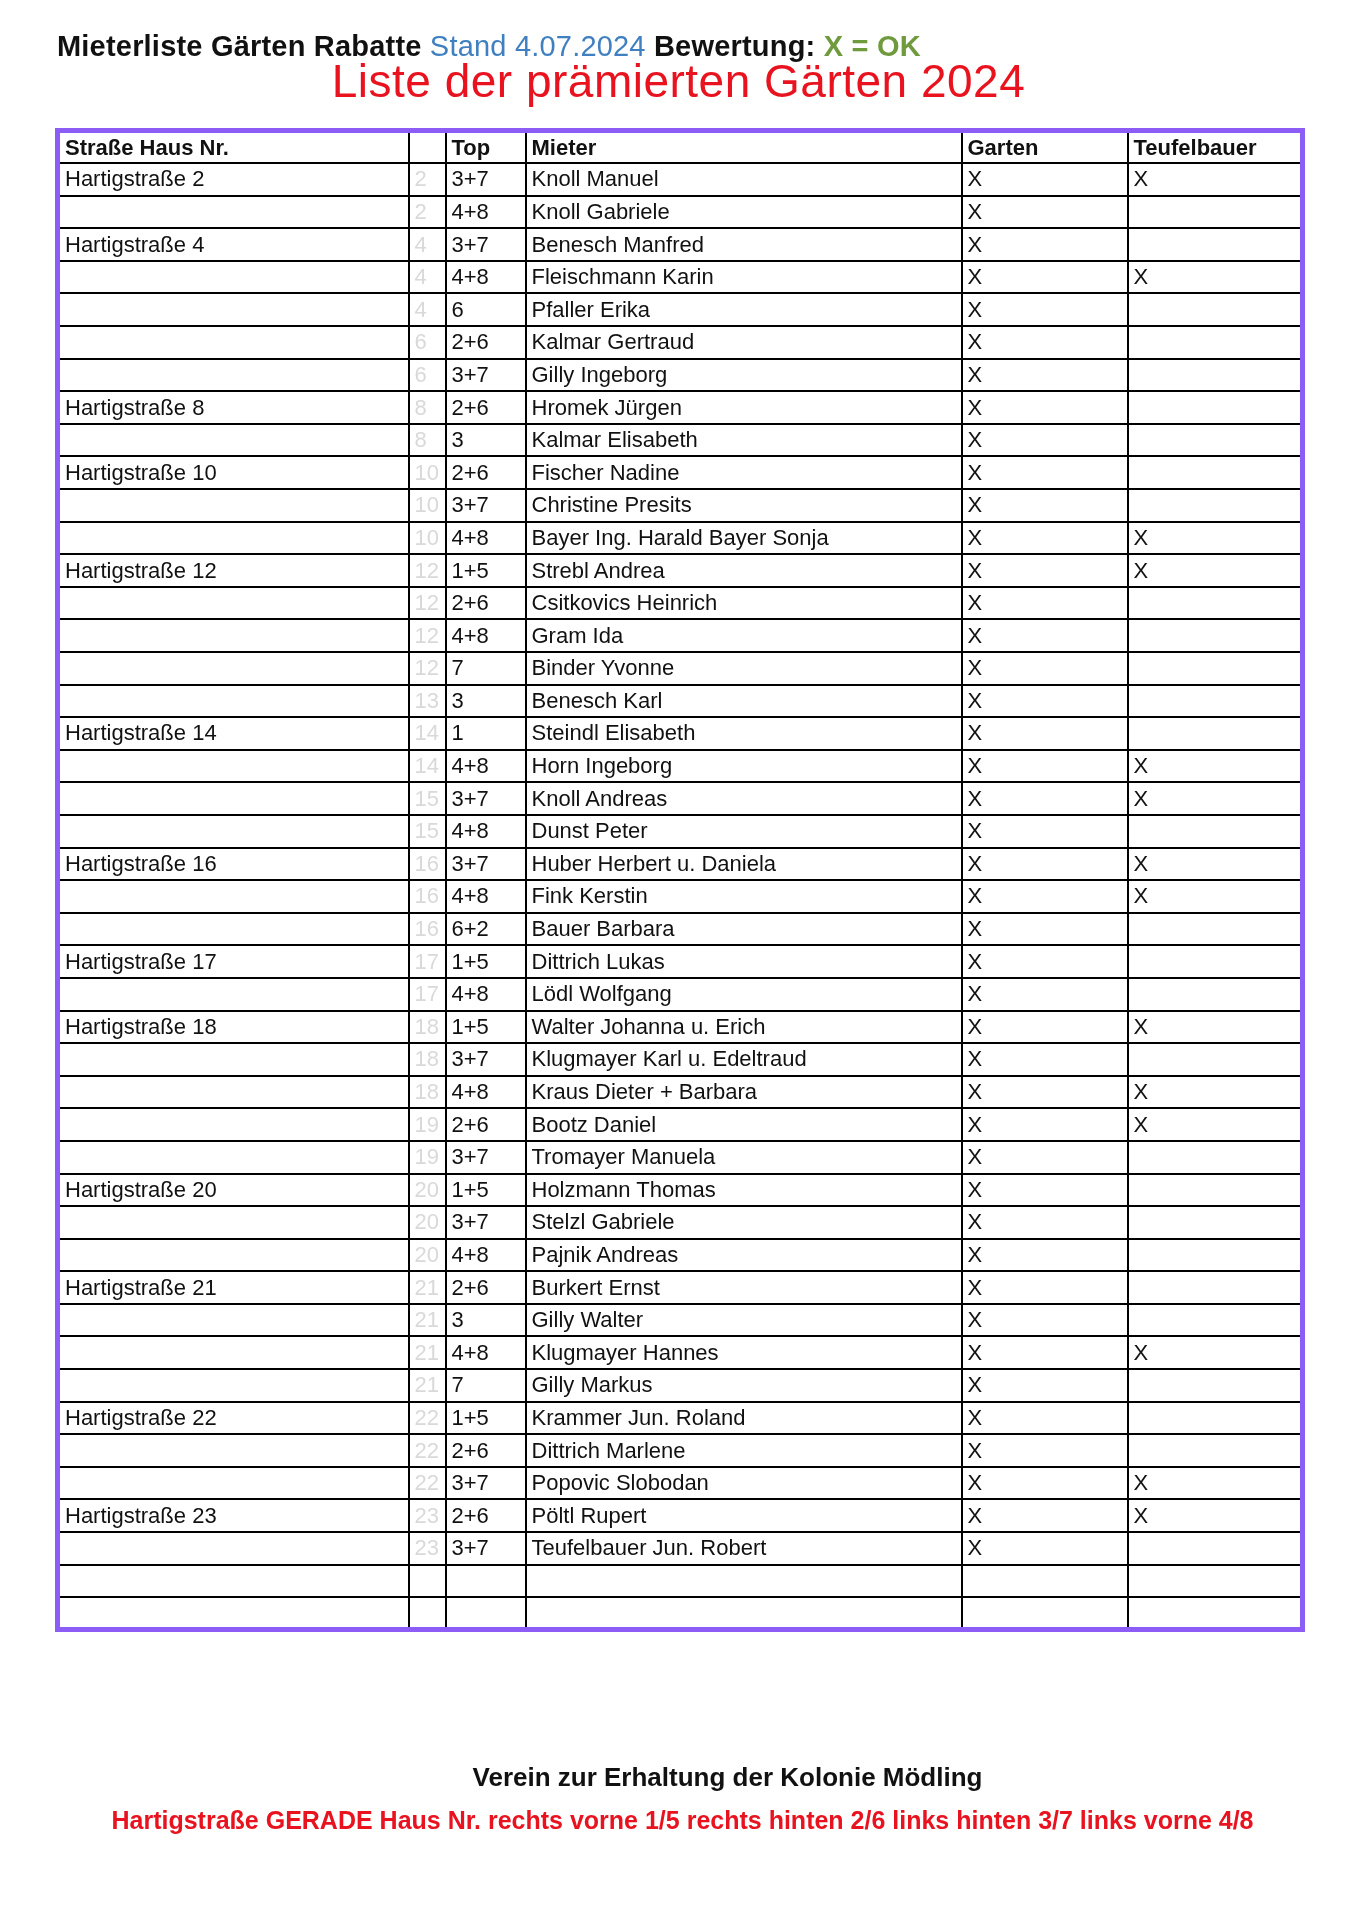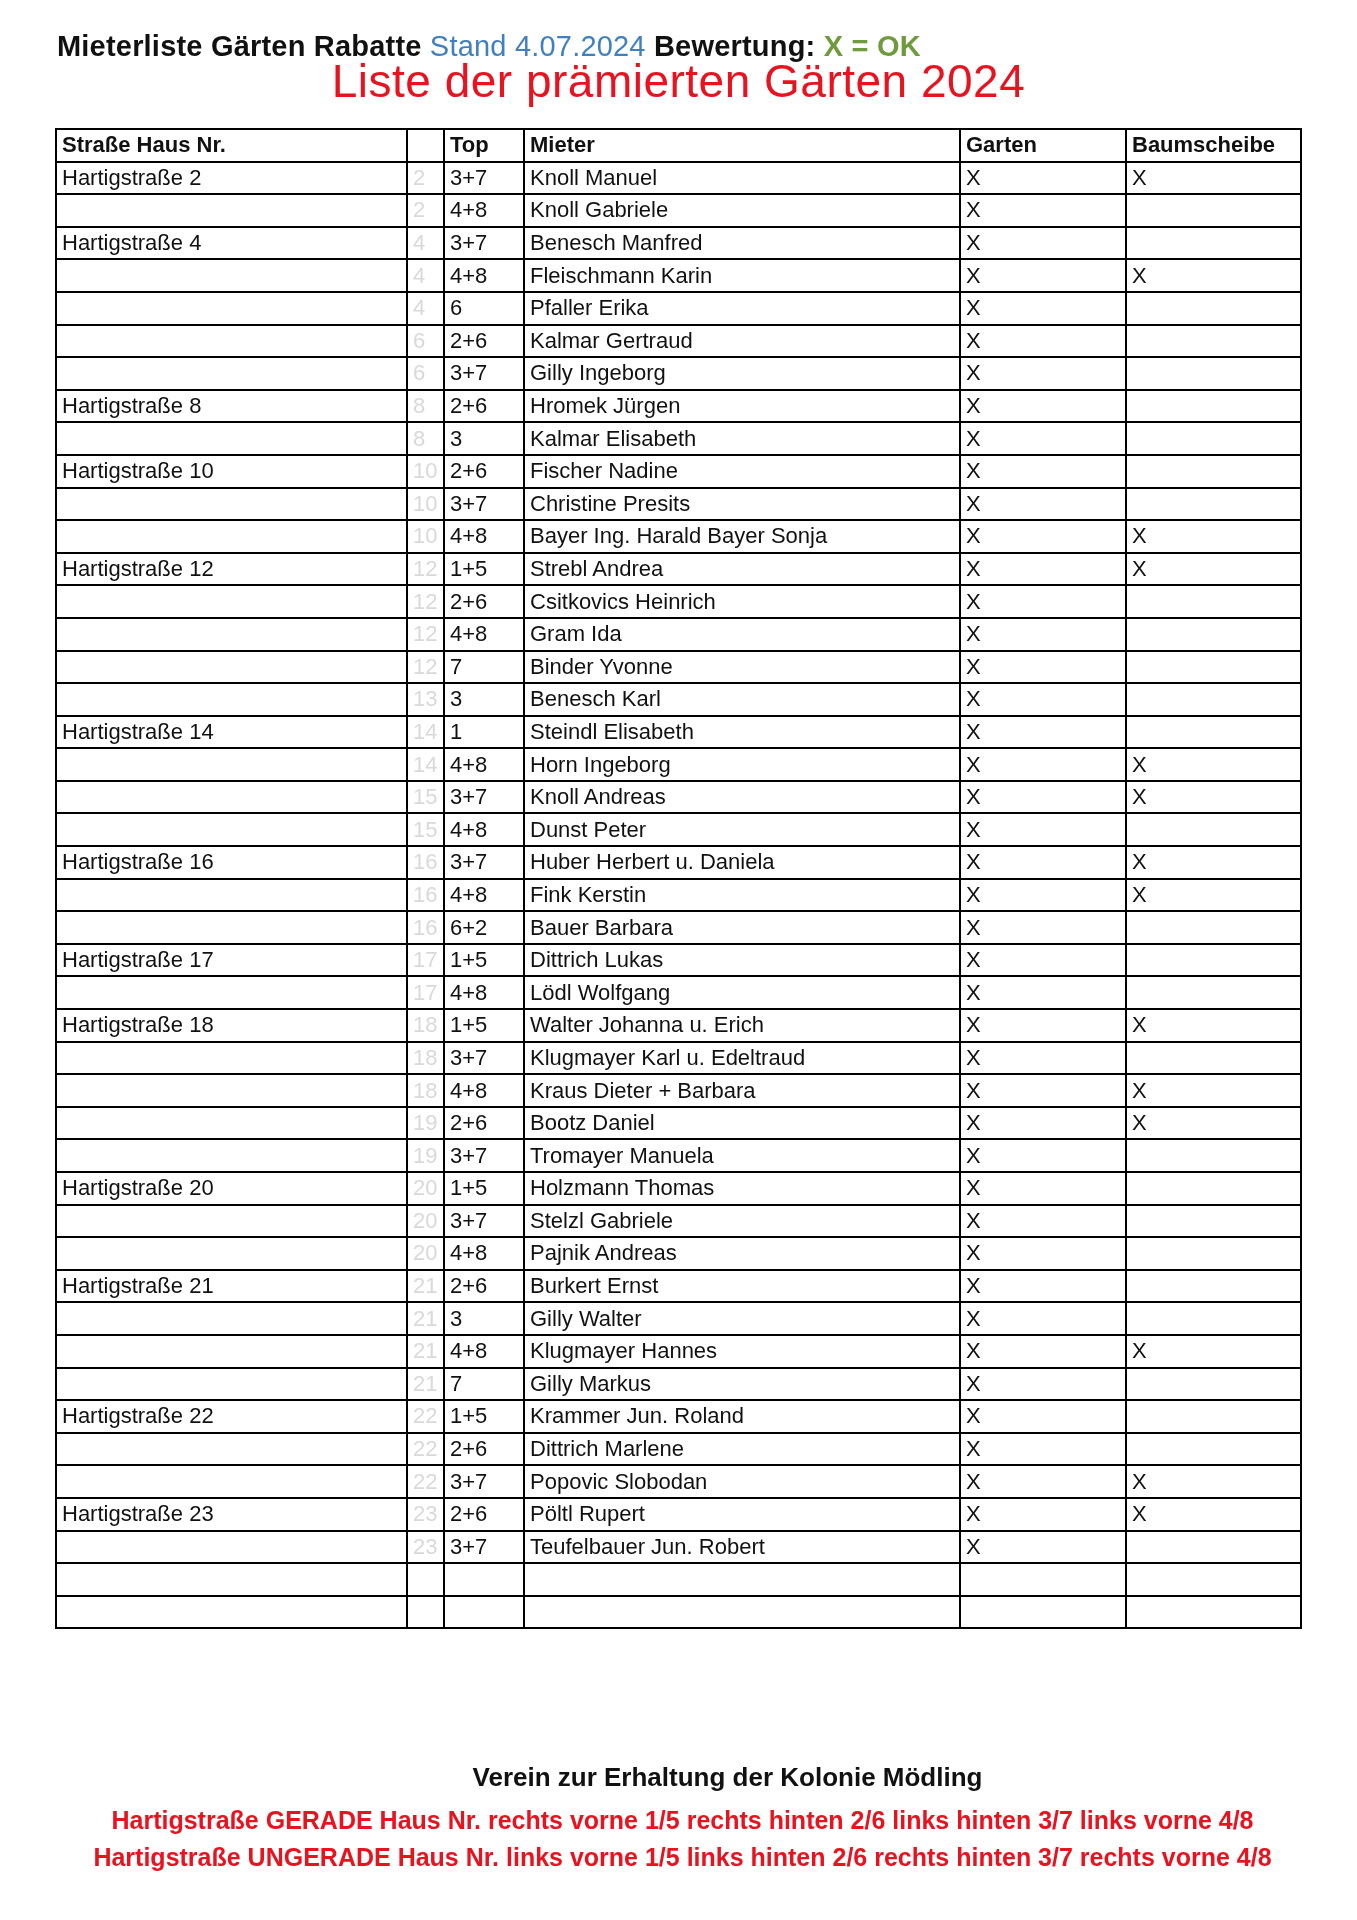--- a/index.html
+++ b/index.html
@@ -31,21 +31,21 @@
     text-align:center;
     font-size:46px;font-weight:500;letter-spacing:0.5px;
     color:var(--red);white-space:nowrap;
   }
   table.garden-table{
     position:absolute;left:55px;top:128px;
     width:1245px;
     border-collapse:collapse;
     table-layout:fixed;
     font-size:22px;
-    border:1px solid #8b5cf6;
+    border:5px solid #8b5cf6;
   }
   table.garden-table th, table.garden-table td{
     border:2px solid #000;
     padding:0 5px;
     white-space:nowrap;
     overflow:hidden;
     text-align:left;
     vertical-align:middle;
     height:32.6px;
     font-weight:400;
@@ -87,21 +87,21 @@
       <col style="width:166px">
       <col style="width:175px">
     </colgroup>
     <thead>
       <tr>
         <th>Straße Haus Nr.</th>
         <th></th>
         <th>Top</th>
         <th>Mieter</th>
         <th>Garten</th>
-        <th>Baumscheibe</th>
+        <th>Teufelbauer</th>
       </tr>
     </thead>
     <tbody>
         <tr>
           <td class="col-strasse">Hartigstraße 2</td>
           <td class="col-nr">2</td>
           <td class="col-top">3+7</td>
           <td class="col-mieter">Knoll Manuel</td>
           <td class="col-garten">X</td>
           <td class="col-baum">X</td>
@@ -456,15 +456,14 @@
           <td class="col-top"></td>
           <td class="col-mieter"></td>
           <td class="col-garten"></td>
           <td class="col-baum"></td>
         </tr>
       </tbody>
   </table>
 
   <div class="footer-org">Verein zur Erhaltung der Kolonie Mödling</div>
   <div class="footer-note n1">Hartigstraße GERADE Haus Nr. rechts vorne 1/5 rechts hinten 2/6 links hinten 3/7 links vorne 4/8</div>
-  <div class="footer-note n2">Hartigstraße UNGERADE Haus Nr. links vorne 1/5 links hinten 2/6 rechts hinten 3/7 rechts vorne 4/8</div>
 
 </div>
 
 </body></html>

